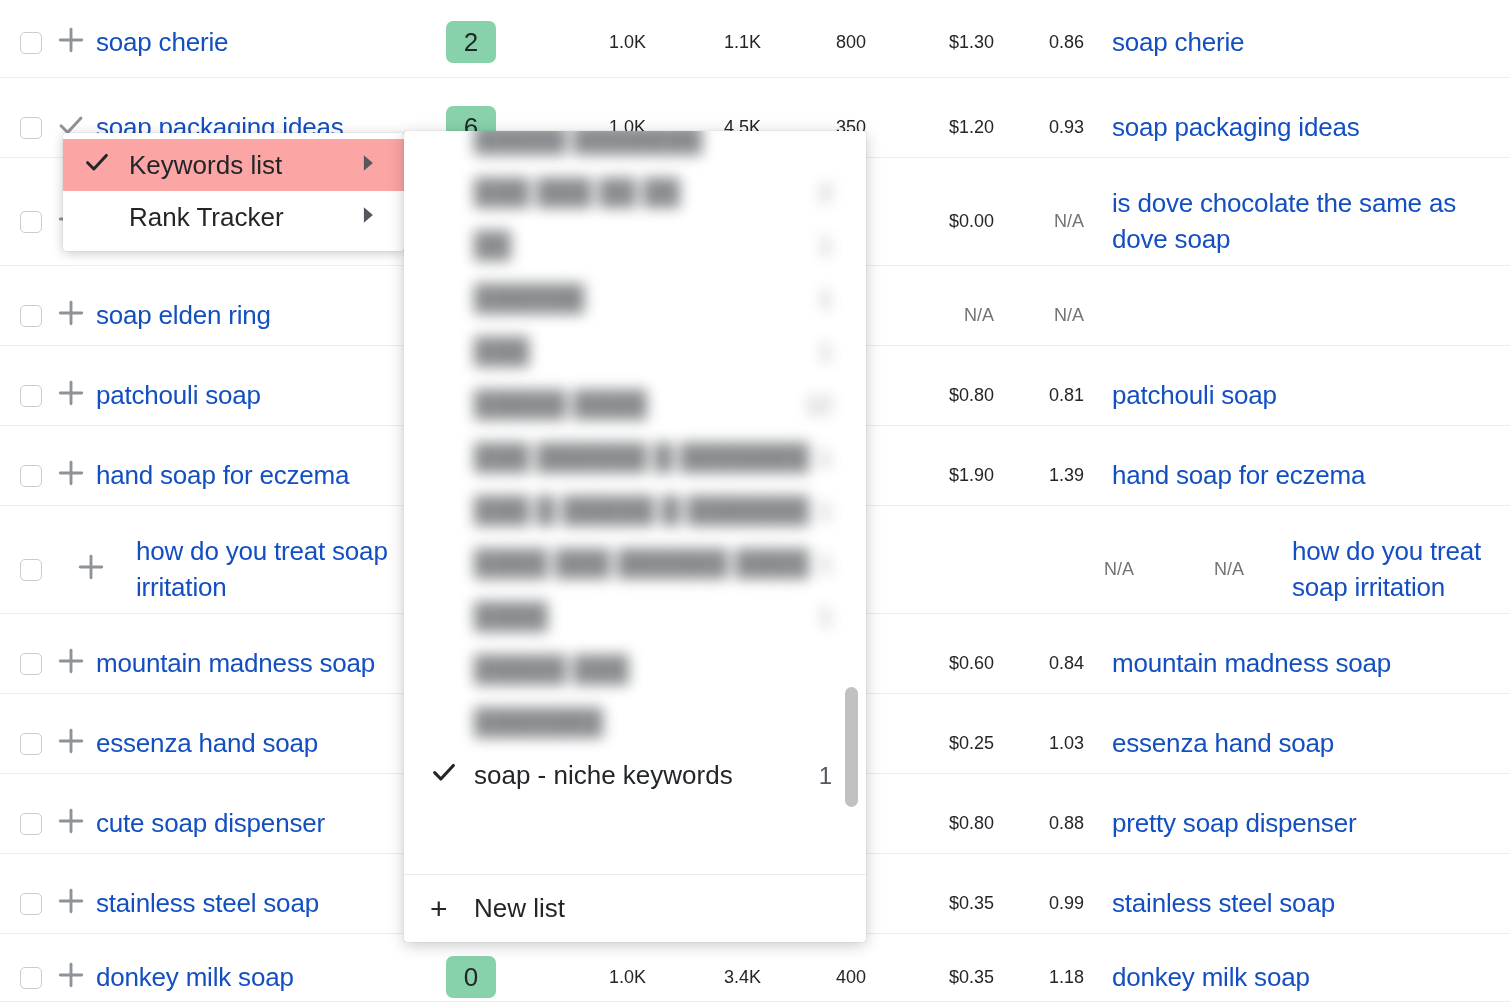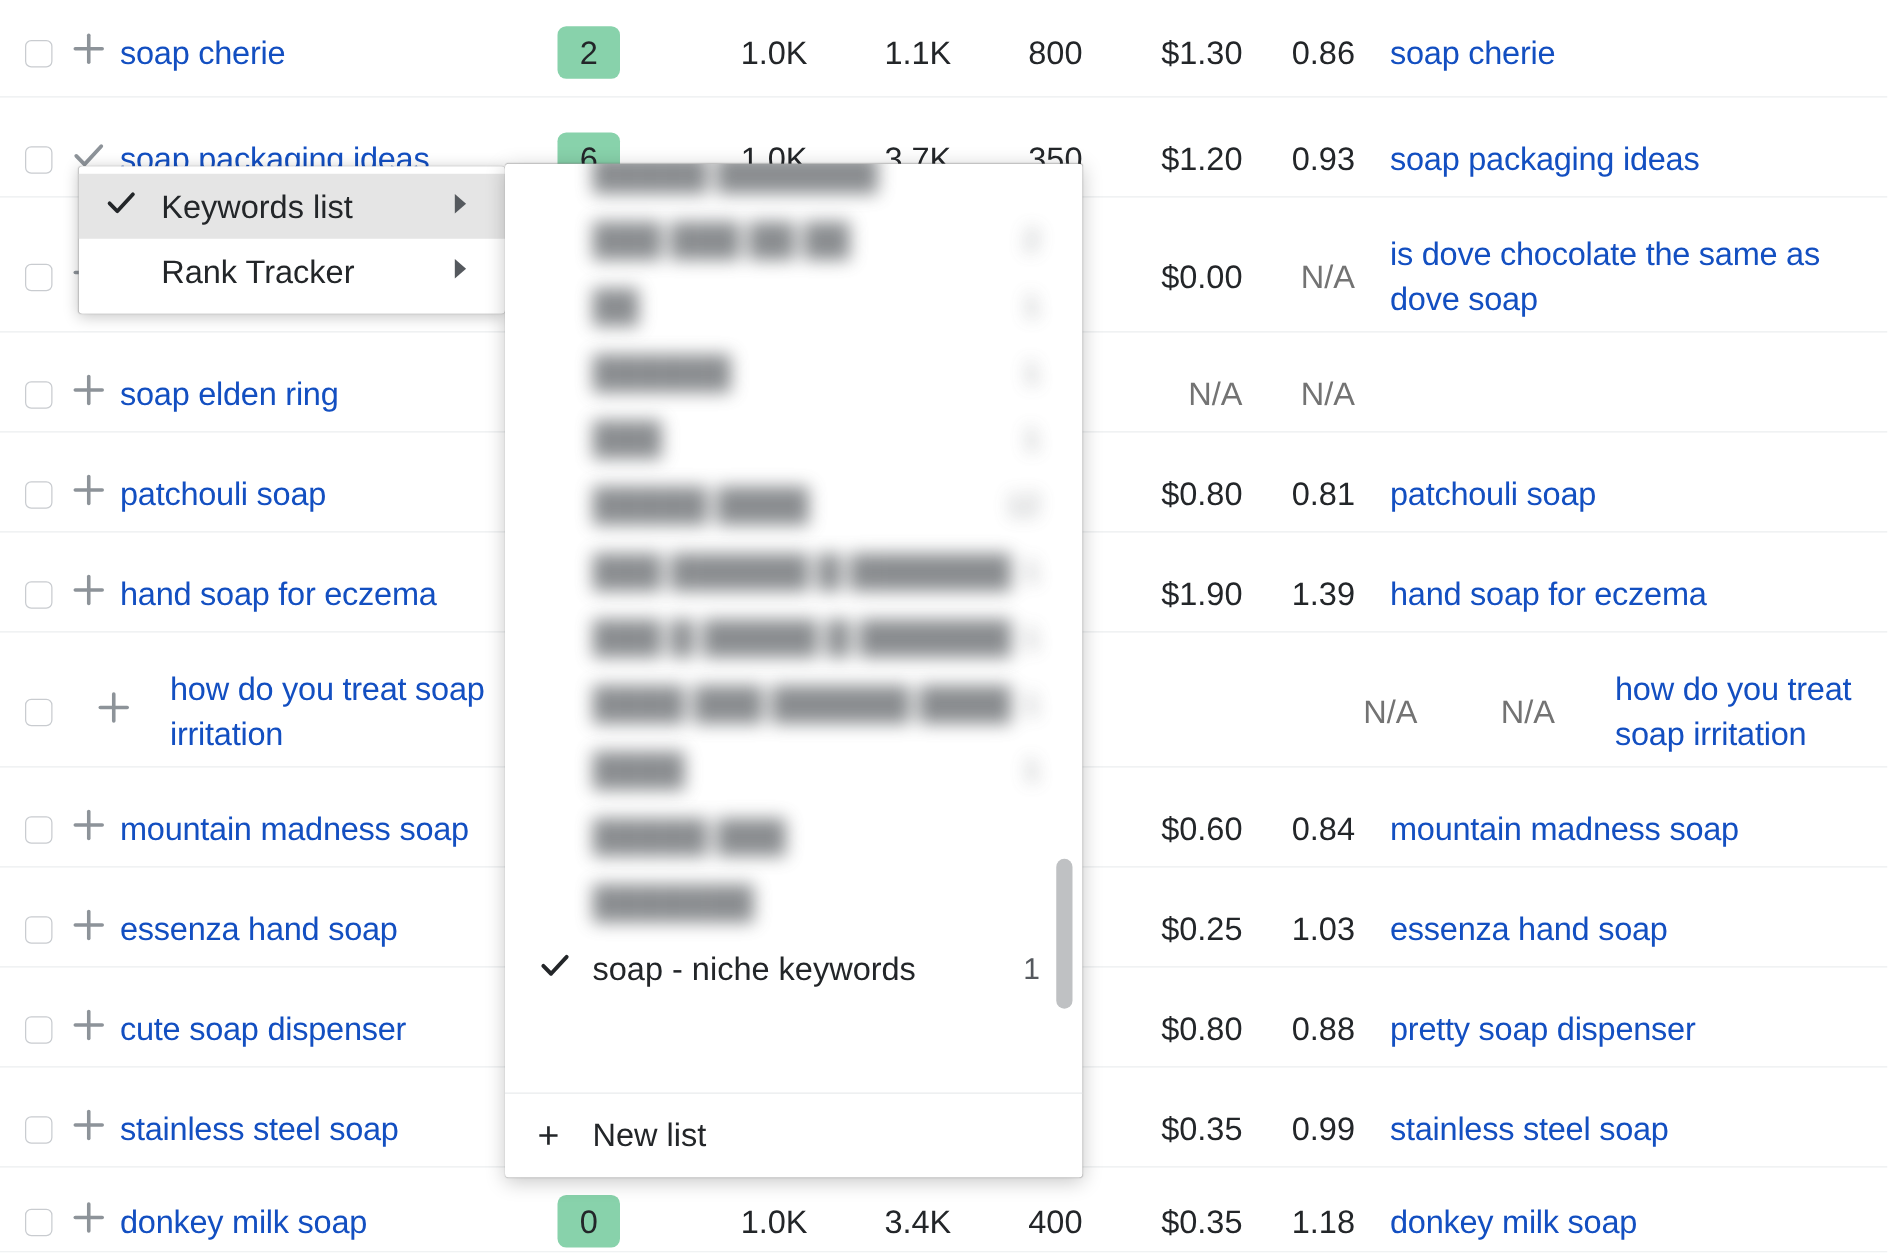--- a/index.html
+++ b/index.html
@@ -39,21 +39,21 @@
 
   .c-badge { width: 110px; flex: none; display: flex; justify-content: center; }
   .badge {
     display: inline-flex; align-items: center; justify-content: center;
     min-width: 50px; height: 42px; border-radius: 7px;
     background: #88d2ab; color: #232629;
     font-size: 26px; line-height: 1;
   }
 
   .c-num { flex: none; text-align: right; color: #232629;
-           font-size: 26px; line-height: 36px; display: block; }
+           font-size: 18px; line-height: 36px; display: block; }
   .c-num.na { color: #737373; }
   .n1 { width: 120px; }
   .n2 { width: 115px; }
   .n3 { width: 105px; }
   .n4 { width: 128px; }
   .n5 { width: 90px; }
 
   .c-parent { flex: 1; padding-left: 28px; padding-right: 16px; }
   .parent-link {
     color: #134fc1; font-size: 26px; line-height: 36px;
@@ -64,21 +64,21 @@
   .ctx-menu {
     position: absolute; left: 63px; top: 133px; width: 341px;
     background: #ffffff; border-radius: 3px;
     box-shadow: 0 2px 12px rgba(0,0,0,.22), 0 0 1px rgba(0,0,0,.28);
     padding: 6px 0 8px 0; z-index: 30;
   }
   .ctx-item {
     position: relative; height: 52px; display: flex; align-items: center;
     padding: 0 14px 0 20px; font-size: 26px; color: #232629;
   }
-  .ctx-item.active { background: #e5e5e5; align-items: center; }
+  .ctx-item.active { background: #fca5a5; align-items: center; }
   .ctx-tick { width: 46px; flex: none; font-size: 26px; color: #232629; }
   .ctx-label { flex: 1; }
   .ctx-arrow { flex: none; font-size: 18px; color: #55595e; padding-right: 14px; }
 
   
   .list-pop {
     position: absolute; left: 404px; top: 131px; width: 462px; height: 811px;
     background: #ffffff; border-radius: 3px;
     box-shadow: 0 3px 16px rgba(0,0,0,.22), 0 0 1px rgba(0,0,0,.3);
     z-index: 40; display: flex; flex-direction: column; overflow: hidden;
@@ -164,21 +164,21 @@
               <path d="M4 12.6 L9.3 18 L20 6.4" stroke="#8d9399" stroke-width="2.4" stroke-linecap="round" stroke-linejoin="round"></path>
             </svg></span>
         </div>
         <div class="cell c-kw">
           <a class="kw-link">soap packaging ideas</a>
         </div>
         <div class="cell c-badge">
           <span class="badge">6</span>
         </div>
         <div class="cell c-num n1">1.0K</div>
-        <div class="cell c-num n2">3.7K</div>
+        <div class="cell c-num n2">4.5K</div>
         <div class="cell c-num n3">350</div>
         <div class="cell c-num n4">$1.20</div>
         <div class="cell c-num n5">0.93</div>
         <div class="cell c-parent">
           <a class="parent-link">soap packaging ideas</a>
         </div>
       </div>
       <div class="row" style="top: 158px; height: 108px; padding-top: 18px;">
         <div class="cell c-check">
           <div class="checkbox"></div>

